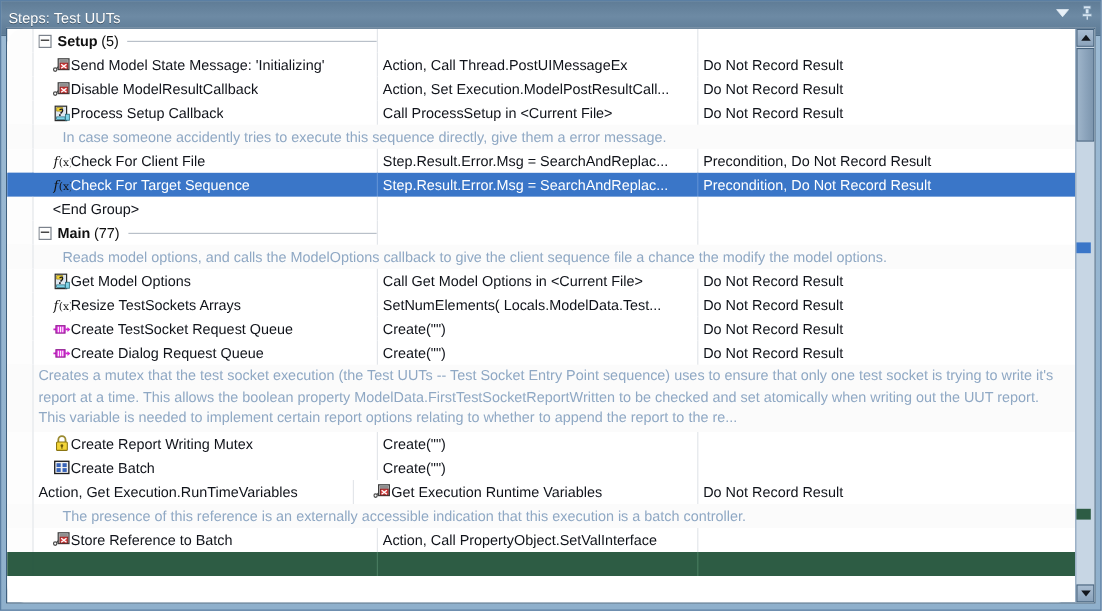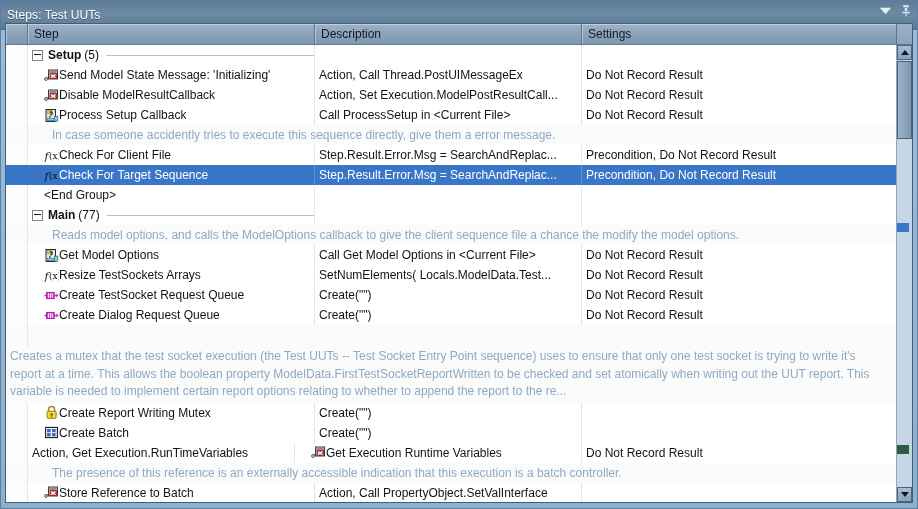--- a/index.html
+++ b/index.html
@@ -95,21 +95,21 @@
   .expander:before{
     content:"";position:absolute;left:1px;right:1px;top:3px;height:1px;background:#1b1b1b;
   }
   
   .row.comment{background:#fbfbfb;}
   .row.comment .cmt{
     font-size:12px;color:#8fa8c4;white-space:nowrap;overflow:hidden;
     display:flex;align-items:center;padding-left:4px;box-sizing:border-box;
   }
   .row.comment .gut{background:#fbfbfb;}
-  .row.block{height:auto;align-items:flex-start;background:#fbfbfb;flex-direction:column;}
+  .row.block{height:auto;align-items:flex-start;background:#fbfbfb;}
   .row.block .gut{align-self:stretch;background:#fbfbfb;}
   .blockcmt{
     flex:1 1 auto;font-size:12px;color:#8fa8c4;line-height:17.5px;
     padding:1px 6px 2px 4px;box-sizing:border-box;white-space:normal;
     overflow:hidden;
   }
   .indent{display:inline-block;width:20px;flex:0 0 20px;}
   .indent2{display:inline-block;width:12px;flex:0 0 12px;}
   .stepname{margin-left:0;white-space:nowrap;overflow:hidden;text-overflow:clip;}
   .ico{width:15px;height:15px;flex:0 0 15px;display:inline-block;position:relative;}
@@ -158,27 +158,20 @@
           <rect x="4.6" y="3.4" width="2.8" height="4.2" fill="#d8e6f2" stroke="#7e9ab2" stroke-width="0.6"></rect>
           <rect x="2.2" y="7.6" width="7.6" height="2" fill="#d8e6f2" stroke="#7e9ab2" stroke-width="0.6"></rect>
           <rect x="5.5" y="9.6" width="1.1" height="2.8" fill="#d8e6f2"></rect>
         </svg>
       </div>
     </div>
   </div>
 
   <div class="gridframe">
 
-    <div class="headerrow">
-      <div class="hcell gutter"></div>
-      <div class="hcell c-step">Step</div>
-      <div class="hcell c-desc">Description</div>
-      <div class="hcell c-set">Settings</div>
-      <div class="hscrollcap"></div>
-    </div>
 
     <div class="gridbody">
       <div class="rows" id="rows">
           <div class="row group">
             <div class="gut"></div>
             <div class="cell c1">
               <div class="grouphead">
                 <span class="expander"></span>
                 <span class="gname">Setup</span>
                 <span class="gcount">(5)</span>

